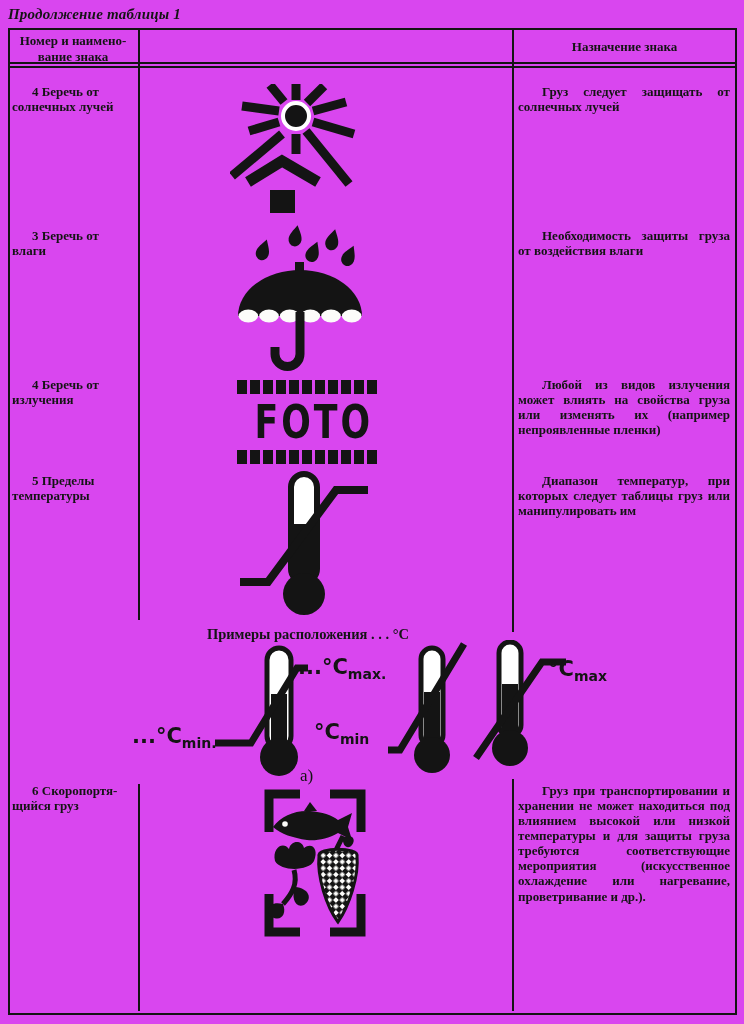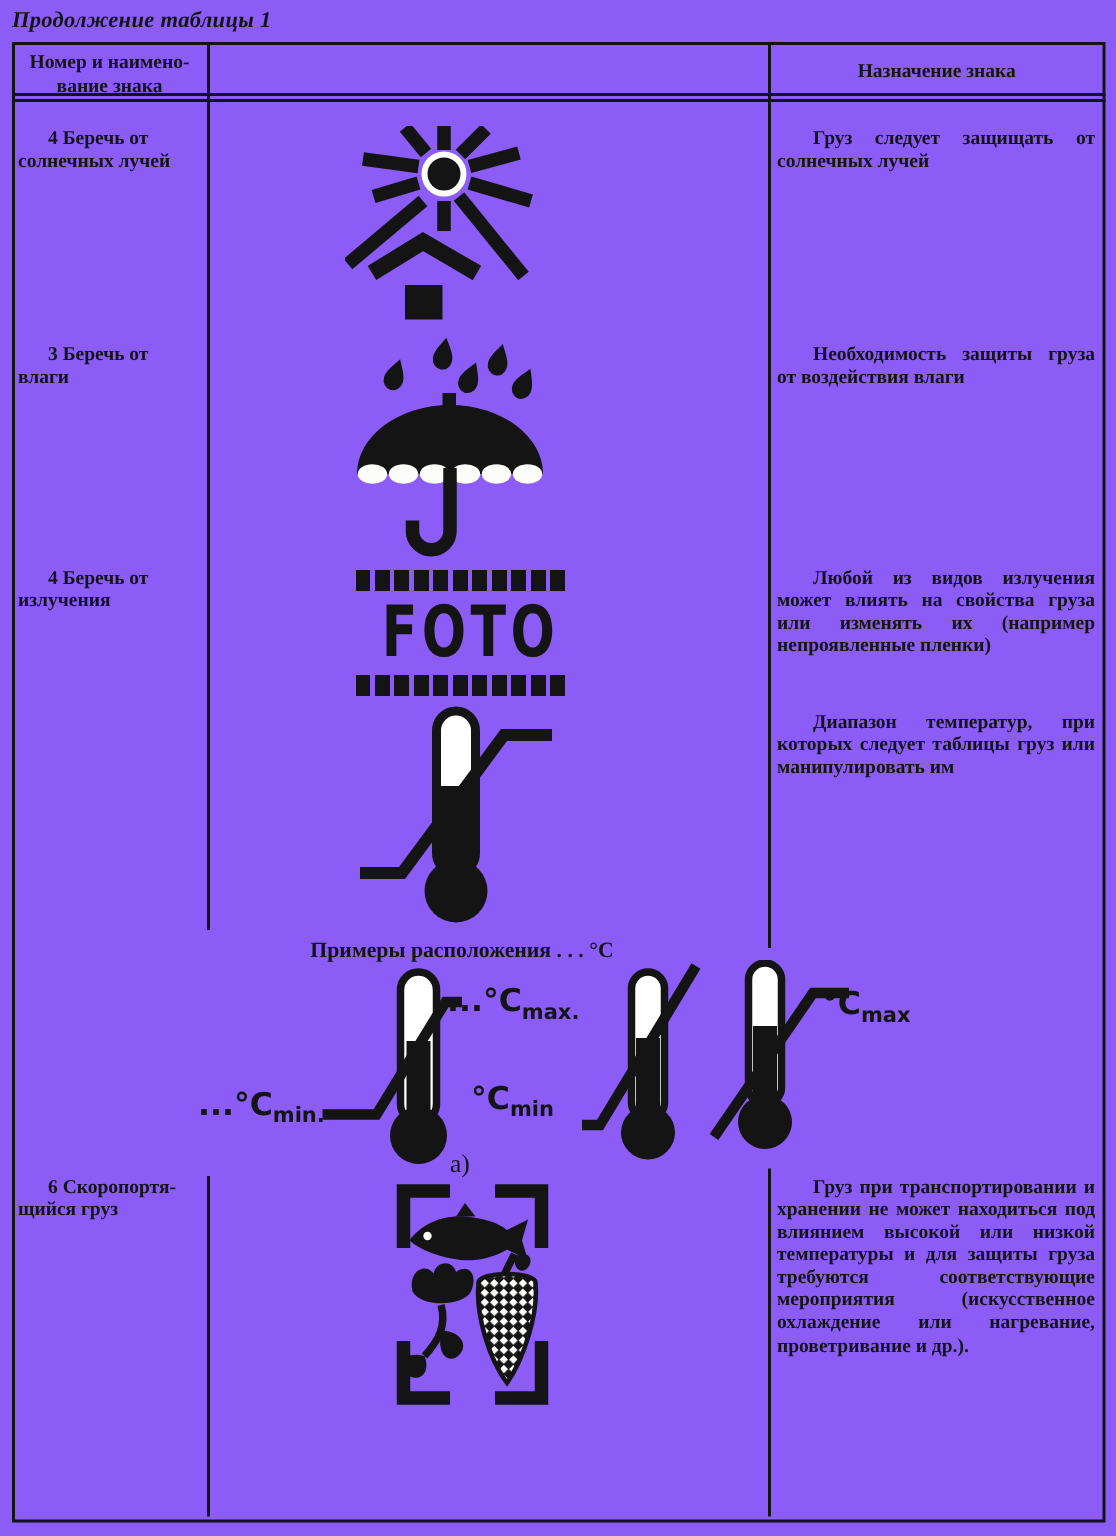--- a/index.html
+++ b/index.html
@@ -1,16 +1,16 @@
 <!DOCTYPE html>
 <html><head>
 <meta charset="utf-8">
 <style>
   html,body{margin:0;padding:0;background:#e8e8e8;}
-  .page{position:relative;width:744px;height:1024px;background:#8b5cf6;overflow:hidden;
+  .page{position:relative;width:744px;height:1024px;background:#d946ef;overflow:hidden;
         font-family:"Liberation Serif","DejaVu Serif",serif;color:#141414;}
   .abs{position:absolute;}
   .doc-title{left:8px;top:6px;font-size:15px;font-weight:bold;font-style:italic;letter-spacing:.2px;}
   .line{background:#141414;}
   .tbl-border{left:8px;top:28px;width:725px;height:983px;border:2px solid #141414;}
   .hcell{font-size:13px;font-weight:bold;text-align:center;line-height:1.2;}
   .name-cell{font-size:13px;font-weight:bold;line-height:1.18;text-indent:20px;}
   .purpose-cell{font-size:13px;font-weight:bold;line-height:1.16;text-align:justify;}
   .purpose-cell p{margin:0;text-indent:24px;}
   .purpose-cell p + p{margin-top:1px;}
@@ -98,20 +98,21 @@
   <div class="abs name-cell" style="left:12px;top:377px;width:122px;">4 Беречь от излучения</div>
   <div class="abs foto" style="left:236px;top:380px;">
     <div class="film-row"></div>
     <div class="foto-text">FOTO</div>
     <div class="film-row"></div>
   </div>
   <div class="abs purpose-cell" style="left:518px;top:377px;width:212px;">
     <p>Любой из видов излучения может влиять на свойства груза или изменять их (например непроявленные пленки)</p>
   </div>
 
+  <div class="abs name-cell" style="left:12px;top:473px;width:122px;">5 Пределы температуры</div>
   <svg class="abs" style="left:238px;top:470px;" width="132" height="148" viewBox="0 0 132 148">
     <rect x="53" y="4" width="26" height="108" rx="13" fill="#ffffff" stroke="#141414" stroke-width="6"></rect>
     <rect x="56" y="54" width="20" height="60" class="ink"></rect>
     <circle cx="66" cy="124" r="21" class="ink"></circle>
     <path d="M2 112 H30 L98 20 H130" fill="none" stroke="#141414" stroke-width="8"></path>
   </svg>
   <div class="abs purpose-cell" style="left:518px;top:473px;width:212px;">
     <p>Диапазон температур, при которых следует таблицы груз или манипулировать им</p>
   </div>
 

